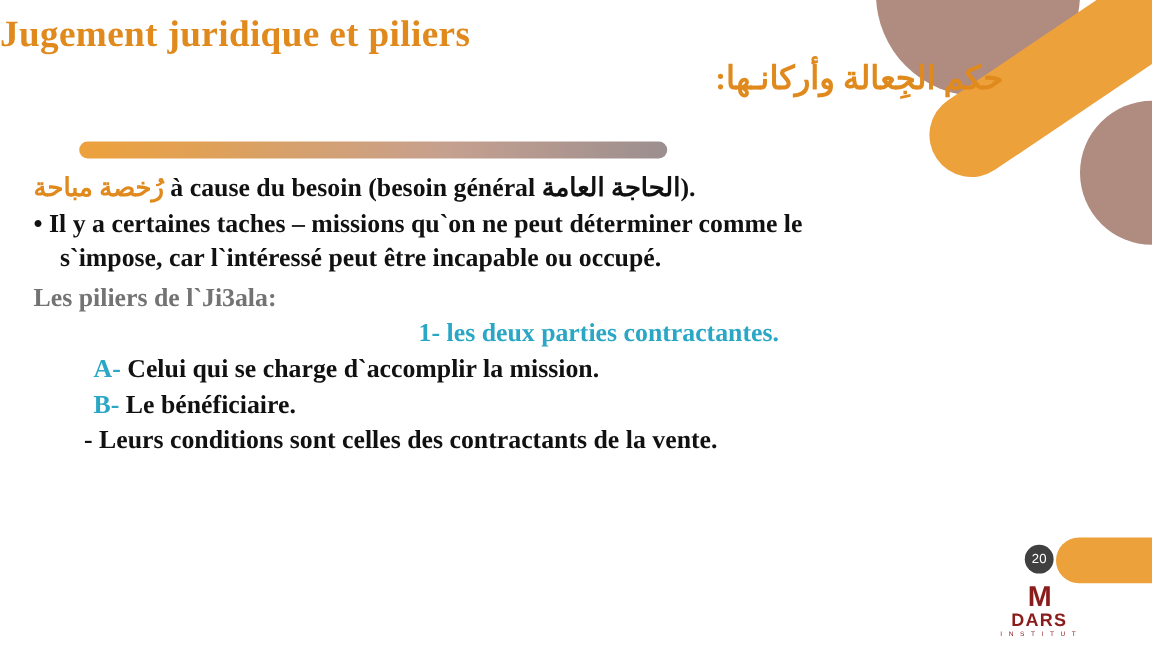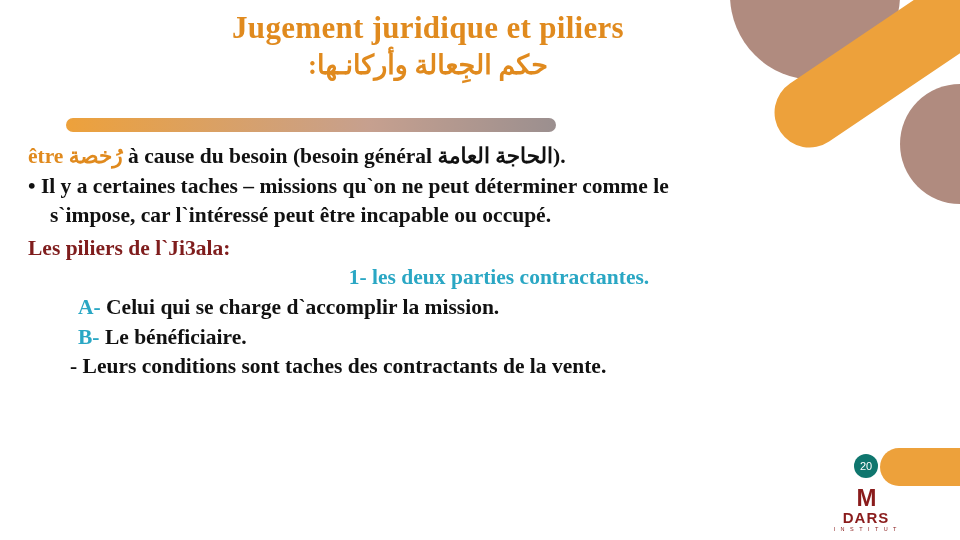--- a/index.html
+++ b/index.html
@@ -45,22 +45,20 @@
     top: 448px; right: -30px;
     width: 110px; height: 38px;
     background: #eda13b;
     border-radius: 19px;
   }
 
   
   .title-block {
     position: absolute;
     top: 10px; left: 0; width: 836px;
-    text-align: center;
-    padding-left: 20px;
   }
   .title-fr {
     font-size: 31px;
     font-weight: bold;
     color: #e08a1e;
     letter-spacing: 0.3px;
     line-height: 1.15;
   }
   .title-ar {
     font-size: 27px;
@@ -92,33 +90,33 @@
   }
   .p { margin-bottom: 1px; }
   .lbl-orange { color: #e08a1e; }
   .ar { direction: rtl; unicode-bidi: isolate; }
   .ar-orange { color: #e08a1e; direction: rtl; unicode-bidi: isolate; }
   .bullet-line {
     text-indent: -14px;
     padding-left: 14px;
   }
   .indent-1 { padding-left: 22px; }
-  .piliers-head { color: #7f1d1d; margin-top: 4px; }
+  .piliers-head { color: #737373; margin-top: 4px; }
   .sub-cyan { color: #2aa7c4; }
   .sub-line { padding-left: 42px; text-align: center; }
   .sub-line-2 { padding-left: 50px; }
   .sub-line-3 { padding-left: 42px; }
 
   
   .page-num {
     position: absolute;
     right: 82px; bottom: 62px;
     width: 24px; height: 24px;
     border-radius: 12px;
-    background: #0f766e;
+    background: #404040;
     color: #ffffff;
     font-size: 11px;
     font-family: "Liberation Sans", sans-serif;
     display: flex;
     align-items: center;
     justify-content: center;
   }
 
   
   .logo {
@@ -160,39 +158,39 @@
   <div class="title-block">
     <div class="title-fr">Jugement juridique et piliers</div>
     <div class="title-ar">حكم الجِعالة وأركانـها:</div>
   </div>
 
   <div class="divider"></div>
 
   <div class="body">
 
     <div class="p">
-      <span class="ar-orange">رُخصة être</span><span> à cause du besoin (besoin général </span><span class="ar">الحاجة العامة</span><span>).</span>
+      <span class="ar-orange">رُخصة مباحة</span><span> à cause du besoin (besoin général </span><span class="ar">الحاجة العامة</span><span>).</span>
     </div>
 
     <div class="p bullet-line">• Il y a certaines taches – missions qu`on ne peut déterminer comme le</div>
     <div class="p indent-1">s`impose, car l`intéressé peut être incapable ou occupé.</div>
 
     <div class="p piliers-head">Les piliers de l`Ji3ala:</div>
 
     <div class="p sub-line sub-cyan">1- les deux parties contractantes.</div>
 
     <div class="p sub-line-2">
       <span class="sub-cyan">A-</span><span> Celui qui se charge d`accomplir la mission.</span>
     </div>
 
     <div class="p sub-line-2">
       <span class="sub-cyan">B-</span><span> Le bénéficiaire.</span>
     </div>
 
-    <div class="p sub-line-3">- Leurs conditions sont taches des contractants de la vente.</div>
+    <div class="p sub-line-3">- Leurs conditions sont celles des contractants de la vente.</div>
   </div>
 
   <div class="page-num">20</div>
 
   <div class="logo">
     <div class="logo-mark">M</div>
     <div class="logo-name">DARS</div>
     <div class="logo-sub">I N S T I T U T</div>
   </div>
 

